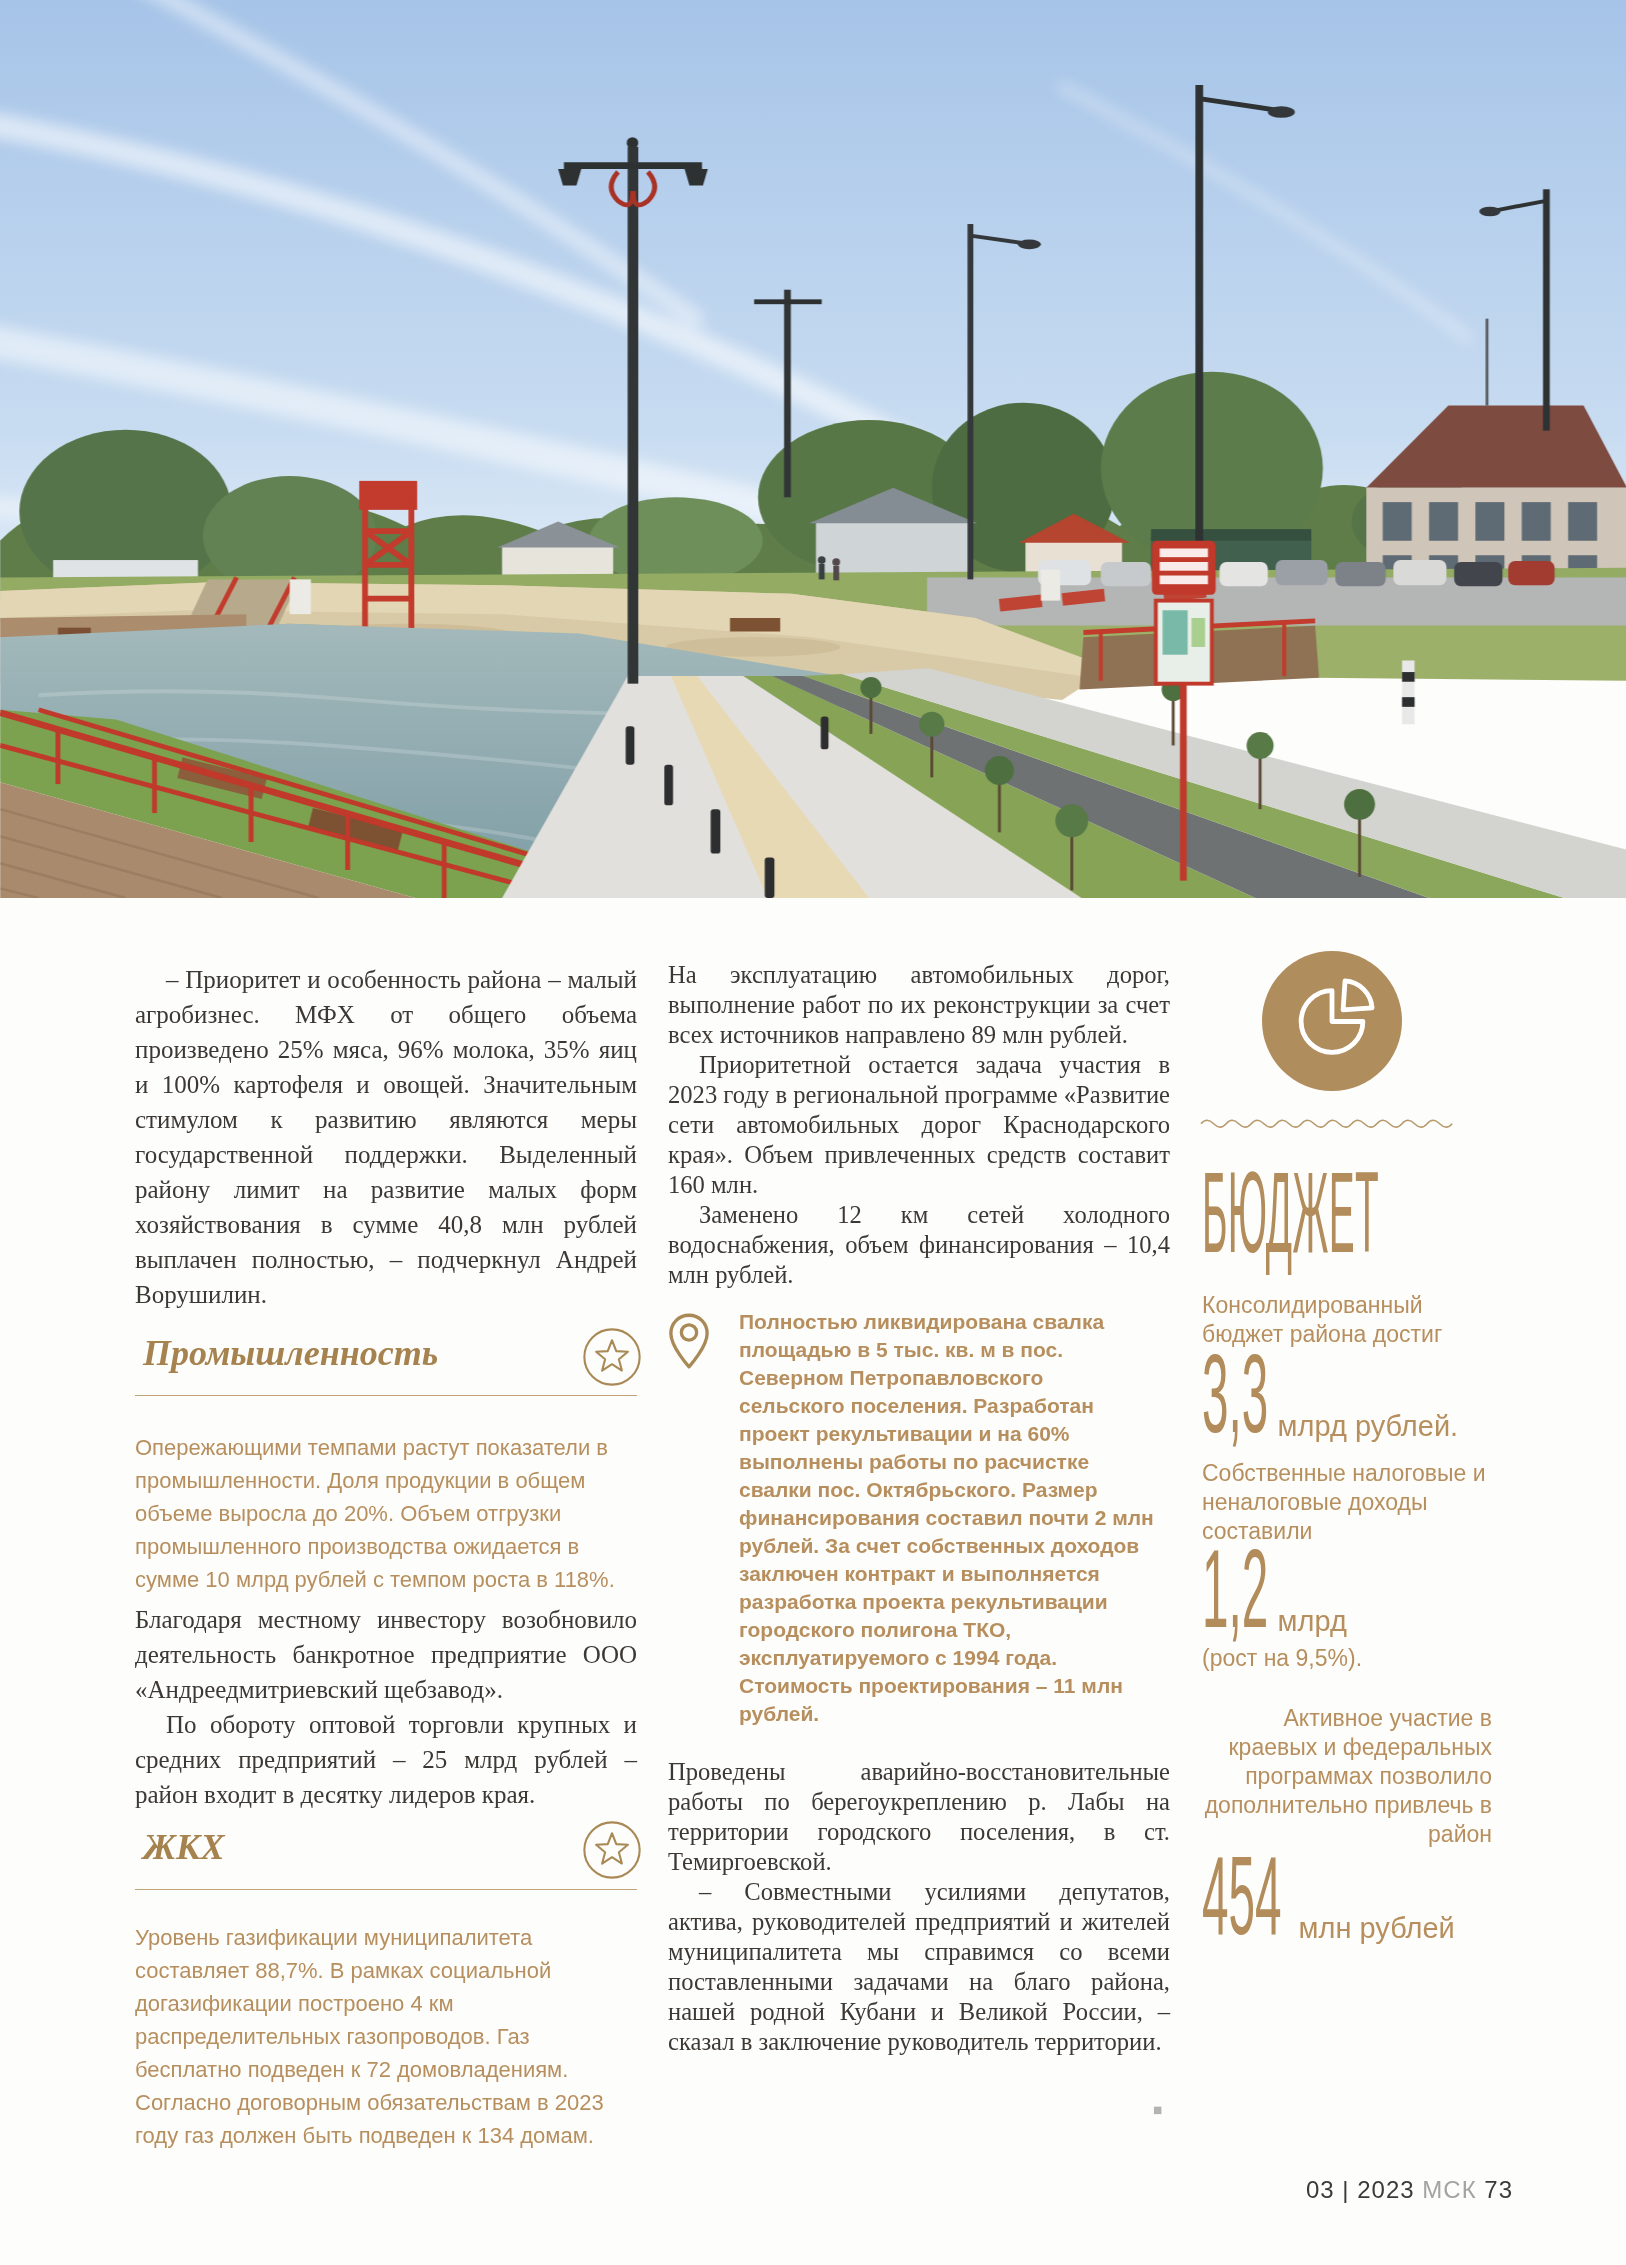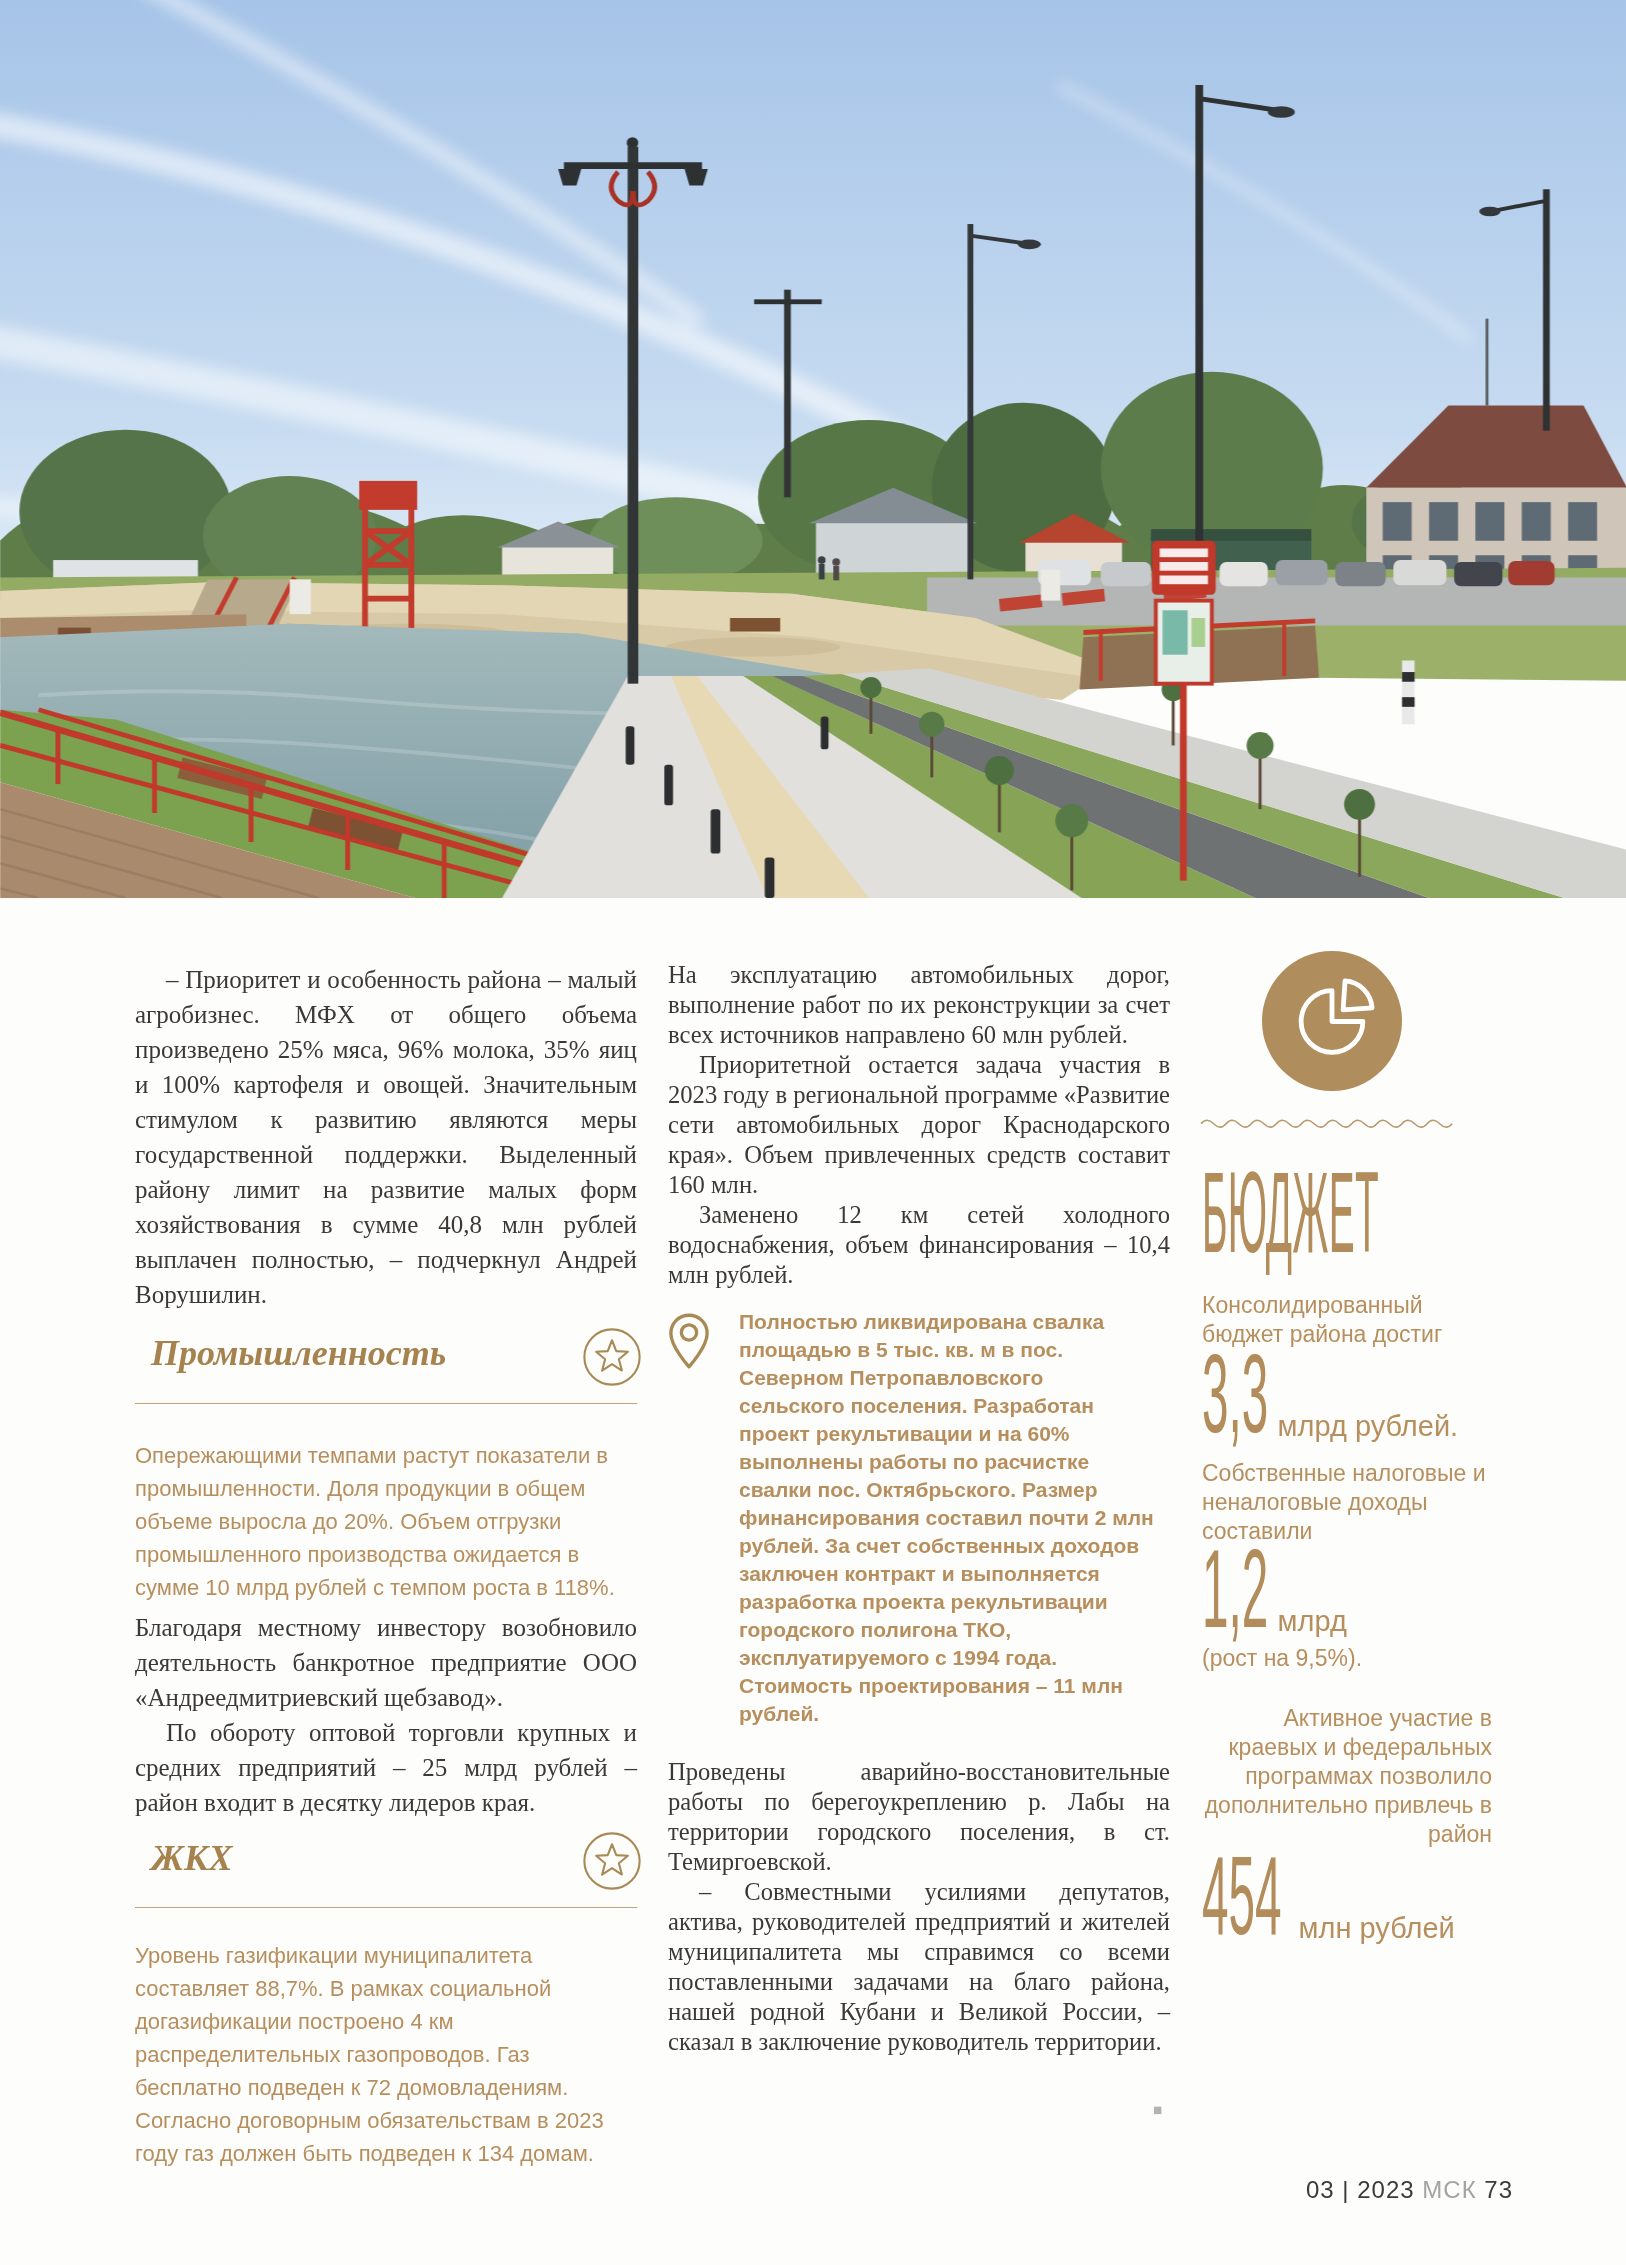--- a/index.html
+++ b/index.html
@@ -16,21 +16,21 @@
   .serif{font-size:25px;line-height:35px;text-align:justify;color:#3c3834;hyphens:auto;}
   .indent{text-indent:31px;}
   .col-left .serif:first-child{margin-top:21px;}
   .serif-mid{font-size:24.6px;line-height:30px;text-align:justify;color:#3c3834;hyphens:auto;}
   .p-mid-first{margin-top:16.4px;}
   .p2{margin-top:5.8px;}
   .p4{margin-top:29px;}
   
   .section-head{position:relative;margin-top:19.3px;padding-bottom:11.6px;border-bottom:1.9px solid #c0a478;}
   .section-head.second{margin-top:13.5px;}
-  .sec-title{margin:16px;font-family:"Liberation Serif",serif;font-style:italic;font-weight:600;
+  .sec-title{margin:8px;font-family:"Liberation Serif",serif;font-style:italic;font-weight:600;
              font-size:36px;line-height:44px;color:#a5824e;}
   .badge{position:absolute;right:-5.8px;top:-5.8px;width:62px;height:62px;}
   
   .gold-text{font-family:"Liberation Sans",sans-serif;font-size:22px;line-height:33px;
              color:#b78f5e;margin-top:35px;}
   .gold-text.second{margin-top:31px;}
   
   .callout{display:flex;margin-top:17.4px;}
   .callout .pin{flex:0 0 42px;width:42px;height:60px;margin-top:3.9px;}
   .callout-text{margin-left:29px;width:415px;font-family:"Liberation Sans",sans-serif;
@@ -341,21 +341,21 @@
       <h2 class="sec-title">ЖКХ</h2>
       <svg class="badge" viewBox="0 0 72 74">
         <circle cx="36" cy="37" r="33" fill="none" stroke="#a98a57" stroke-width="2.5"></circle>
         <path d="M36 17 L41.1 30 L55 30.8 L44.2 39.7 L47.8 53.2 L36 45.6 L24.2 53.2 L27.8 39.7 L17 30.8 L30.9 30 Z" fill="none" stroke="#a98a57" stroke-width="2.5" stroke-linejoin="round"></path>
       </svg>
     </div>
     <p class="gold-text second">Уровень газификации муниципалитета составляет 88,7%. В рамках социальной догазификации построено 4 км распределительных газопроводов. Газ бесплатно подведен к 72 домовладениям. Согласно договорным обязательствам в 2023 году газ должен быть подведен к 134 домам.</p>
   </div>
 
   <div class="col col-mid">
-    <p class="serif-mid p-mid-first">На эксплуатацию автомобильных дорог, выполнение работ по их реконструкции за счет всех источников направлено 60 млн рублей.</p>
+    <p class="serif-mid p-mid-first">На эксплуатацию автомобильных дорог, выполнение работ по их реконструкции за счет всех источников направлено 89 млн рублей.</p>
     <p class="serif-mid indent">Приоритетной остается задача участия в 2023 году в региональной программе «Развитие сети автомобильных дорог Краснодарского края». Объем привлеченных средств составит 160 млн.</p>
     <p class="serif-mid indent">Заменено 12 км сетей холодного водоснабжения, объем финансирования – 10,4 млн рублей.</p>
 
     <div class="callout">
       <svg class="pin" viewBox="0 0 44 62">
         <path d="M22 3 C11 3 3 11.5 3 22 C3 36 22 57 22 57 C22 57 41 36 41 22 C41 11.5 33 3 22 3 Z" fill="none" stroke="#a98a57" stroke-width="3.5" stroke-linejoin="round"></path>
         <circle cx="22" cy="21" r="8" fill="none" stroke="#a98a57" stroke-width="3.5"></circle>
       </svg>
       <p class="callout-text">Полностью ликвидирована свалка площадью в 5 тыс. кв. м в пос. Северном Петропавловского сельского поселения. Разработан проект рекультивации и на 60% выполнены работы по расчистке свалки пос. Октябрьского. Размер финансирования составил почти 2 млн рублей. За счет собственных доходов заключен контракт и выполняется разработка проекта рекультивации городского полигона ТКО, эксплуатируемого с 1994 года. Стоимость проектирования – 11 млн рублей.</p>
     </div>

